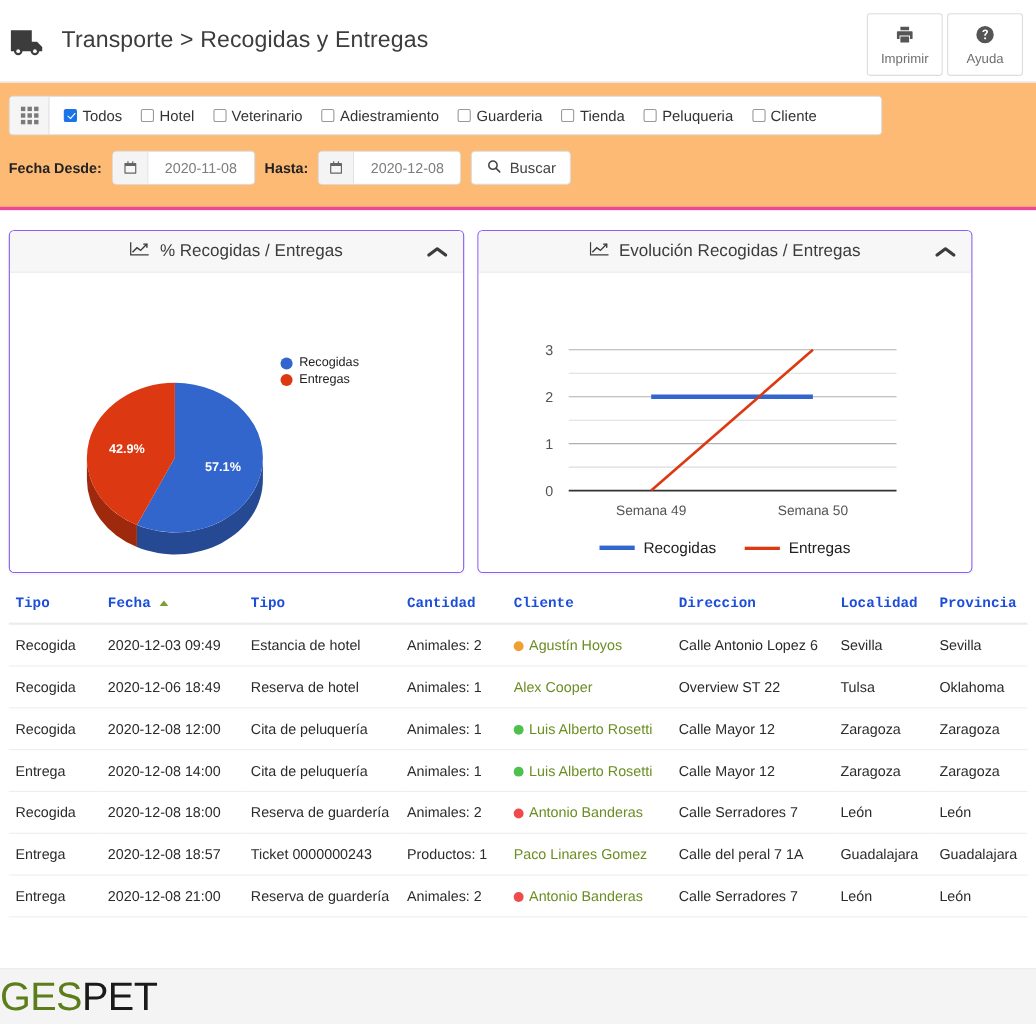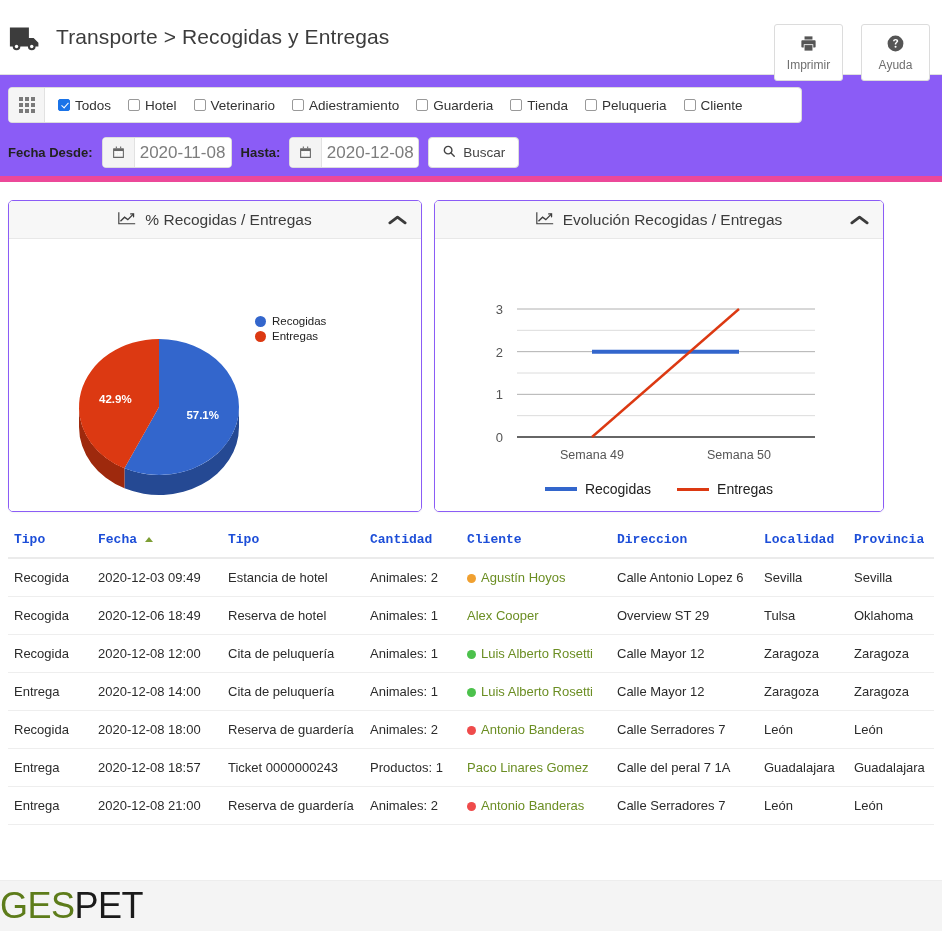--- a/index.html
+++ b/index.html
@@ -26,41 +26,41 @@
   .title-wrap { display:flex; align-items:center; gap:10px; }
   .truck-icon { width: 38px; height: 30px; display:block; }
   .page-title {
     font-size: 21px;
     color: #3c3c3c;
     font-weight: 400;
     letter-spacing: .1px;
     white-space: nowrap;
   }
   .header-actions {
-    position:absolute; right: 12px; top: 24px;
-    display:flex; gap: 18px; border-radius: 10px;
+    position:absolute; right: 12px; top: 12px;
+    display:flex; gap: 4px; border-radius: 10px;
   }
   .hdr-btn {
     width: 69px; height: 57px;
     border: 1px solid #dcdcdc;
     border-radius: 3px;
     background: #fff;
     display:flex; flex-direction:column;
     align-items:center; justify-content:center;
     gap: 5px;
     cursor: pointer;
   }
   .hdr-btn svg { display:block; }
   .hdr-btn span { font-size: 12px; color: #6f6f6f; }
 
   
   .filter-section {
-    background: #8b5cf6;
-    border-bottom: 6px solid #ec4899;
-    padding: 12px 0 8px 0;
+    background: #fdba74;
+    border-bottom: 3px solid #ec4899;
+    padding: 12px 0 20px 0;
   }
   .type-filter-bar {
     margin-left: 8px;
     width: 794px;
     height: 36px;
     border: 1px solid #dcdcdc;
     border-radius: 4px;
     background: #fff;
     display: flex;
     align-items: stretch;
@@ -120,21 +120,21 @@
   }
   .cal-btn {
     width: 32px; background:#f4f4f4;
     border-right:1px solid #e2e2e2;
     display:flex; align-items:center; justify-content:center;
     cursor:pointer;
   }
   .date-val {
     width: 96px;
     display:flex; align-items:center; justify-content:center;
-    font-size: 17px; color:#7d7d7d;
+    font-size: 13px; color:#7d7d7d;
     background:#fff;
   }
   .search-btn {
     height:31px;
     border:1px solid #dcdcdc;
     border-radius:4px;
     background:#fff;
     display:flex; align-items:center; gap:7px;
     padding: 0 13px;
     font-size: 13.5px; color:#444;
@@ -497,21 +497,21 @@
           <td class="c5 ">Calle Antonio Lopez 6</td>
           <td class="c6 ">Sevilla</td>
           <td class="">Sevilla</td>
         </tr>
         <tr>
           <td class="c0 ">Recogida</td>
           <td class="c1 ">2020-12-06 18:49</td>
           <td class="c2 ">Reserva de hotel</td>
           <td class="c3 ">Animales: 1</td>
           <td class="c4 cliente">Alex Cooper</td>
-          <td class="c5 ">Overview ST 29</td>
+          <td class="c5 ">Overview ST 22</td>
           <td class="c6 ">Tulsa</td>
           <td class="">Oklahoma</td>
         </tr>
         <tr>
           <td class="c0 ">Recogida</td>
           <td class="c1 ">2020-12-08 12:00</td>
           <td class="c2 ">Cita de peluquería</td>
           <td class="c3 ">Animales: 1</td>
           <td class="c4 cliente"><span class="dot" style="background: rgb(76, 193, 76);"></span>Luis Alberto Rosetti</td>
           <td class="c5 ">Calle Mayor 12</td>

